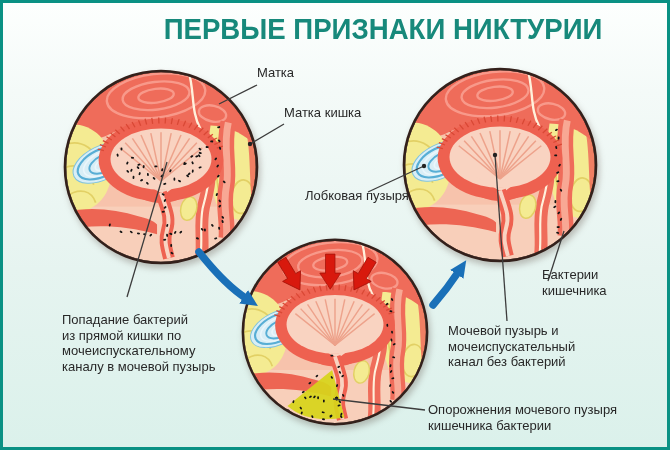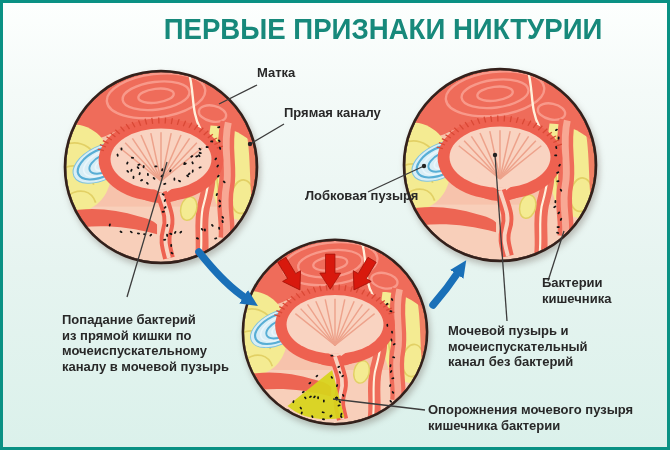--- a/index.html
+++ b/index.html
@@ -14,21 +14,21 @@
     position:absolute;left:100px;top:8px;width:560px;margin:0;
     text-align:center;font-size:30px;line-height:36px;font-weight:bold;
     color:var(--accent,#17897b);letter-spacing:0;
     transform:scaleX(.92);transform-origin:50% 0;
     white-space:nowrap;
   }
   .illus{position:absolute;filter:drop-shadow(2px 4px 3px rgba(60,40,30,.28));}
   .illus svg{display:block;width:100%;height:100%;}
   .overlay{position:absolute;left:0;top:0;width:664px;height:444px;pointer-events:none;}
   .label{
-    position:absolute;font-weight:bold;font-size:13px;line-height:15.5px;
+    position:absolute;font-weight:normal;font-size:13px;line-height:15.5px;
     color:var(--labeltext,#282828);white-space:pre-line;
   }
 </style>
 </head>
 <body>
 
 <div class="frame" style="--accent: #17897b; --border: #0a9184; --labeltext: #282828;">
   <h1 class="title">ПЕРВЫЕ ПРИЗНАКИ НИКТУРИИ</h1>
 
   <div class="stage">
@@ -470,27 +470,27 @@
         <line x1="492" y1="152" x2="504" y2="318" stroke="#3c3c3c" stroke-width="1.3"></line>
         <line x1="330" y1="396" x2="422" y2="407" stroke="#3c3c3c" stroke-width="1.3"></line>
         <circle cx="247" cy="141" r="2.2" fill="#222"></circle>
         <circle cx="421" cy="163" r="2.2" fill="#222"></circle>
         <circle cx="492" cy="152" r="2.2" fill="#222"></circle>
         <path d="M196,249 Q222,282 244,296" fill="none" stroke="#1a70b8" stroke-width="7.5" stroke-linecap="round" marker-end="url(#ah)"></path>
         <path d="M430,302 Q444,286 456,268" fill="none" stroke="#1a70b8" stroke-width="7.5" stroke-linecap="round" marker-end="url(#ah)"></path>
       </svg>
 
     <div class="label" style="left:254px;top:62px">Матка</div>
-    <div class="label" style="left:281px;top:102px">Прямая каналу</div>
+    <div class="label" style="left:281px;top:102px">Матка кишка</div>
     <div class="label" style="left:302px;top:185px">Лобковая пузыря</div>
     <div class="label" style="left:59px;top:309px">Попадание бактерий
 из прямой кишки по
 мочеиспускательному
 каналу в мочевой пузырь</div>
-    <div class="label" style="left:539px;top:272px">Бактерии
+    <div class="label" style="left:539px;top:264px">Бактерии
 кишечника</div>
     <div class="label" style="left:445px;top:320px">Мочевой пузырь и
 мочеиспускательный
 канал без бактерий</div>
     <div class="label" style="left:425px;top:399px">Опорожнения мочевого пузыря
 кишечника бактерии</div>
   </div>
 </div>
 
 </body></html>

